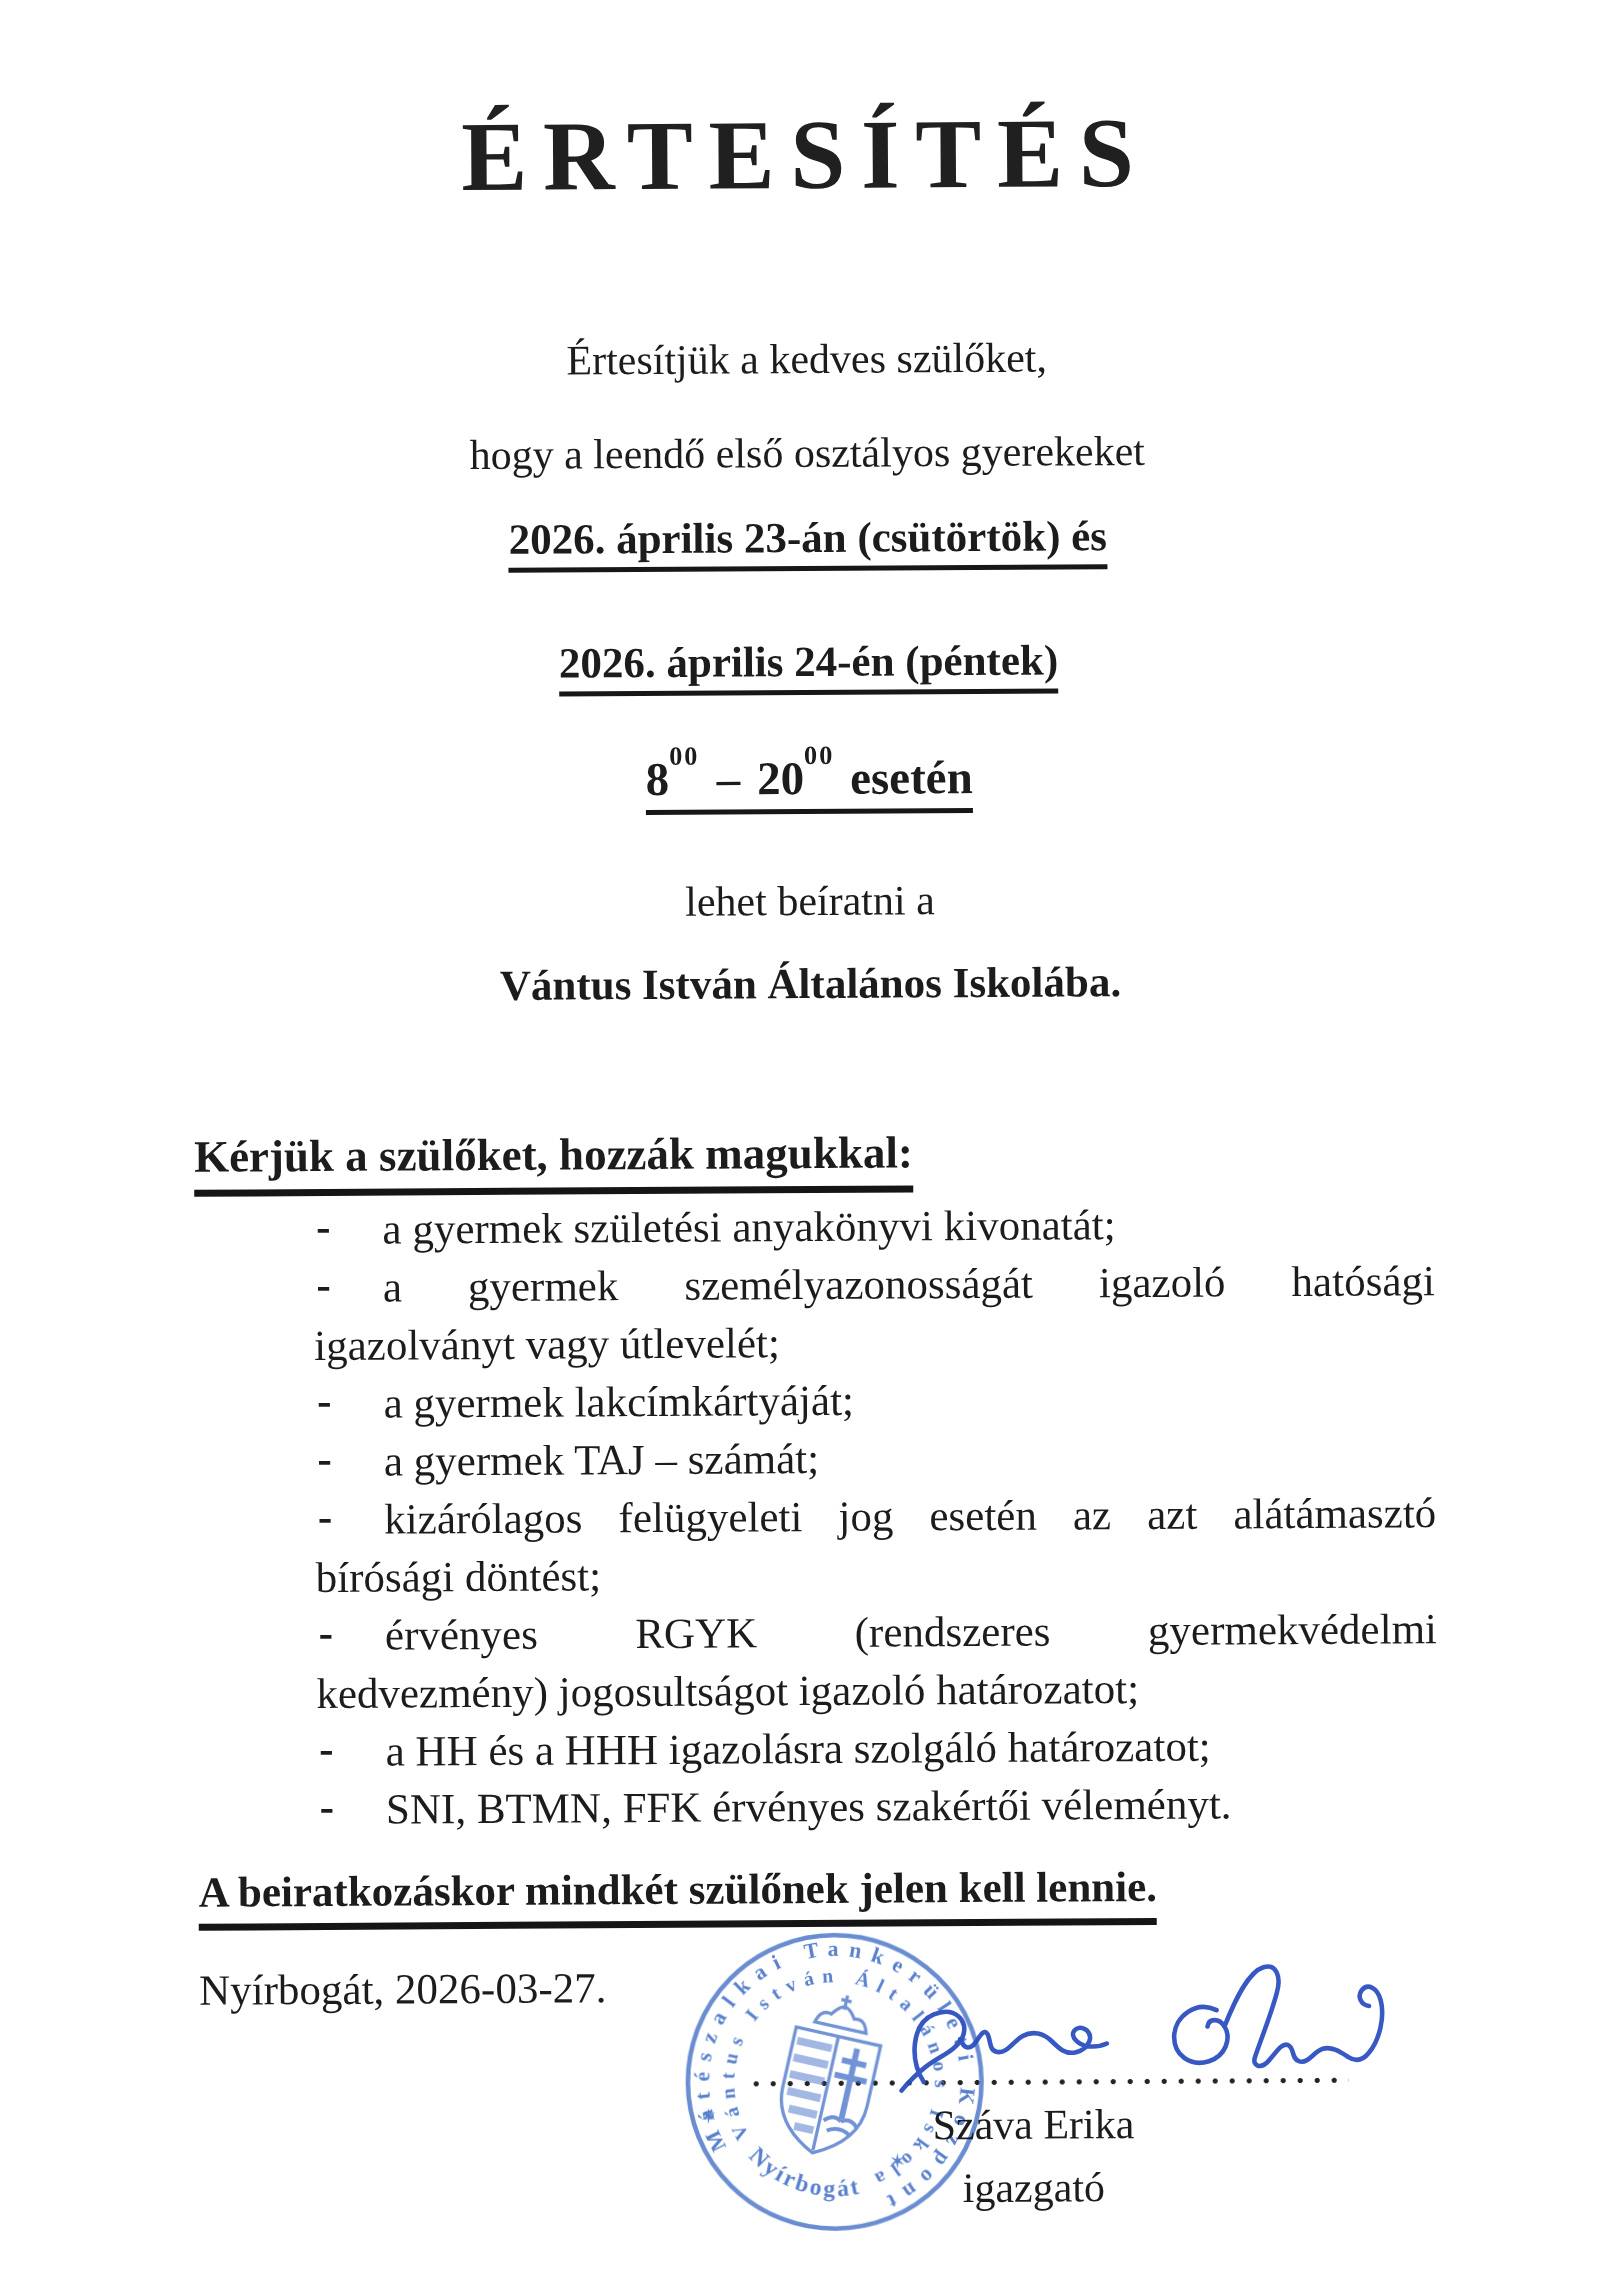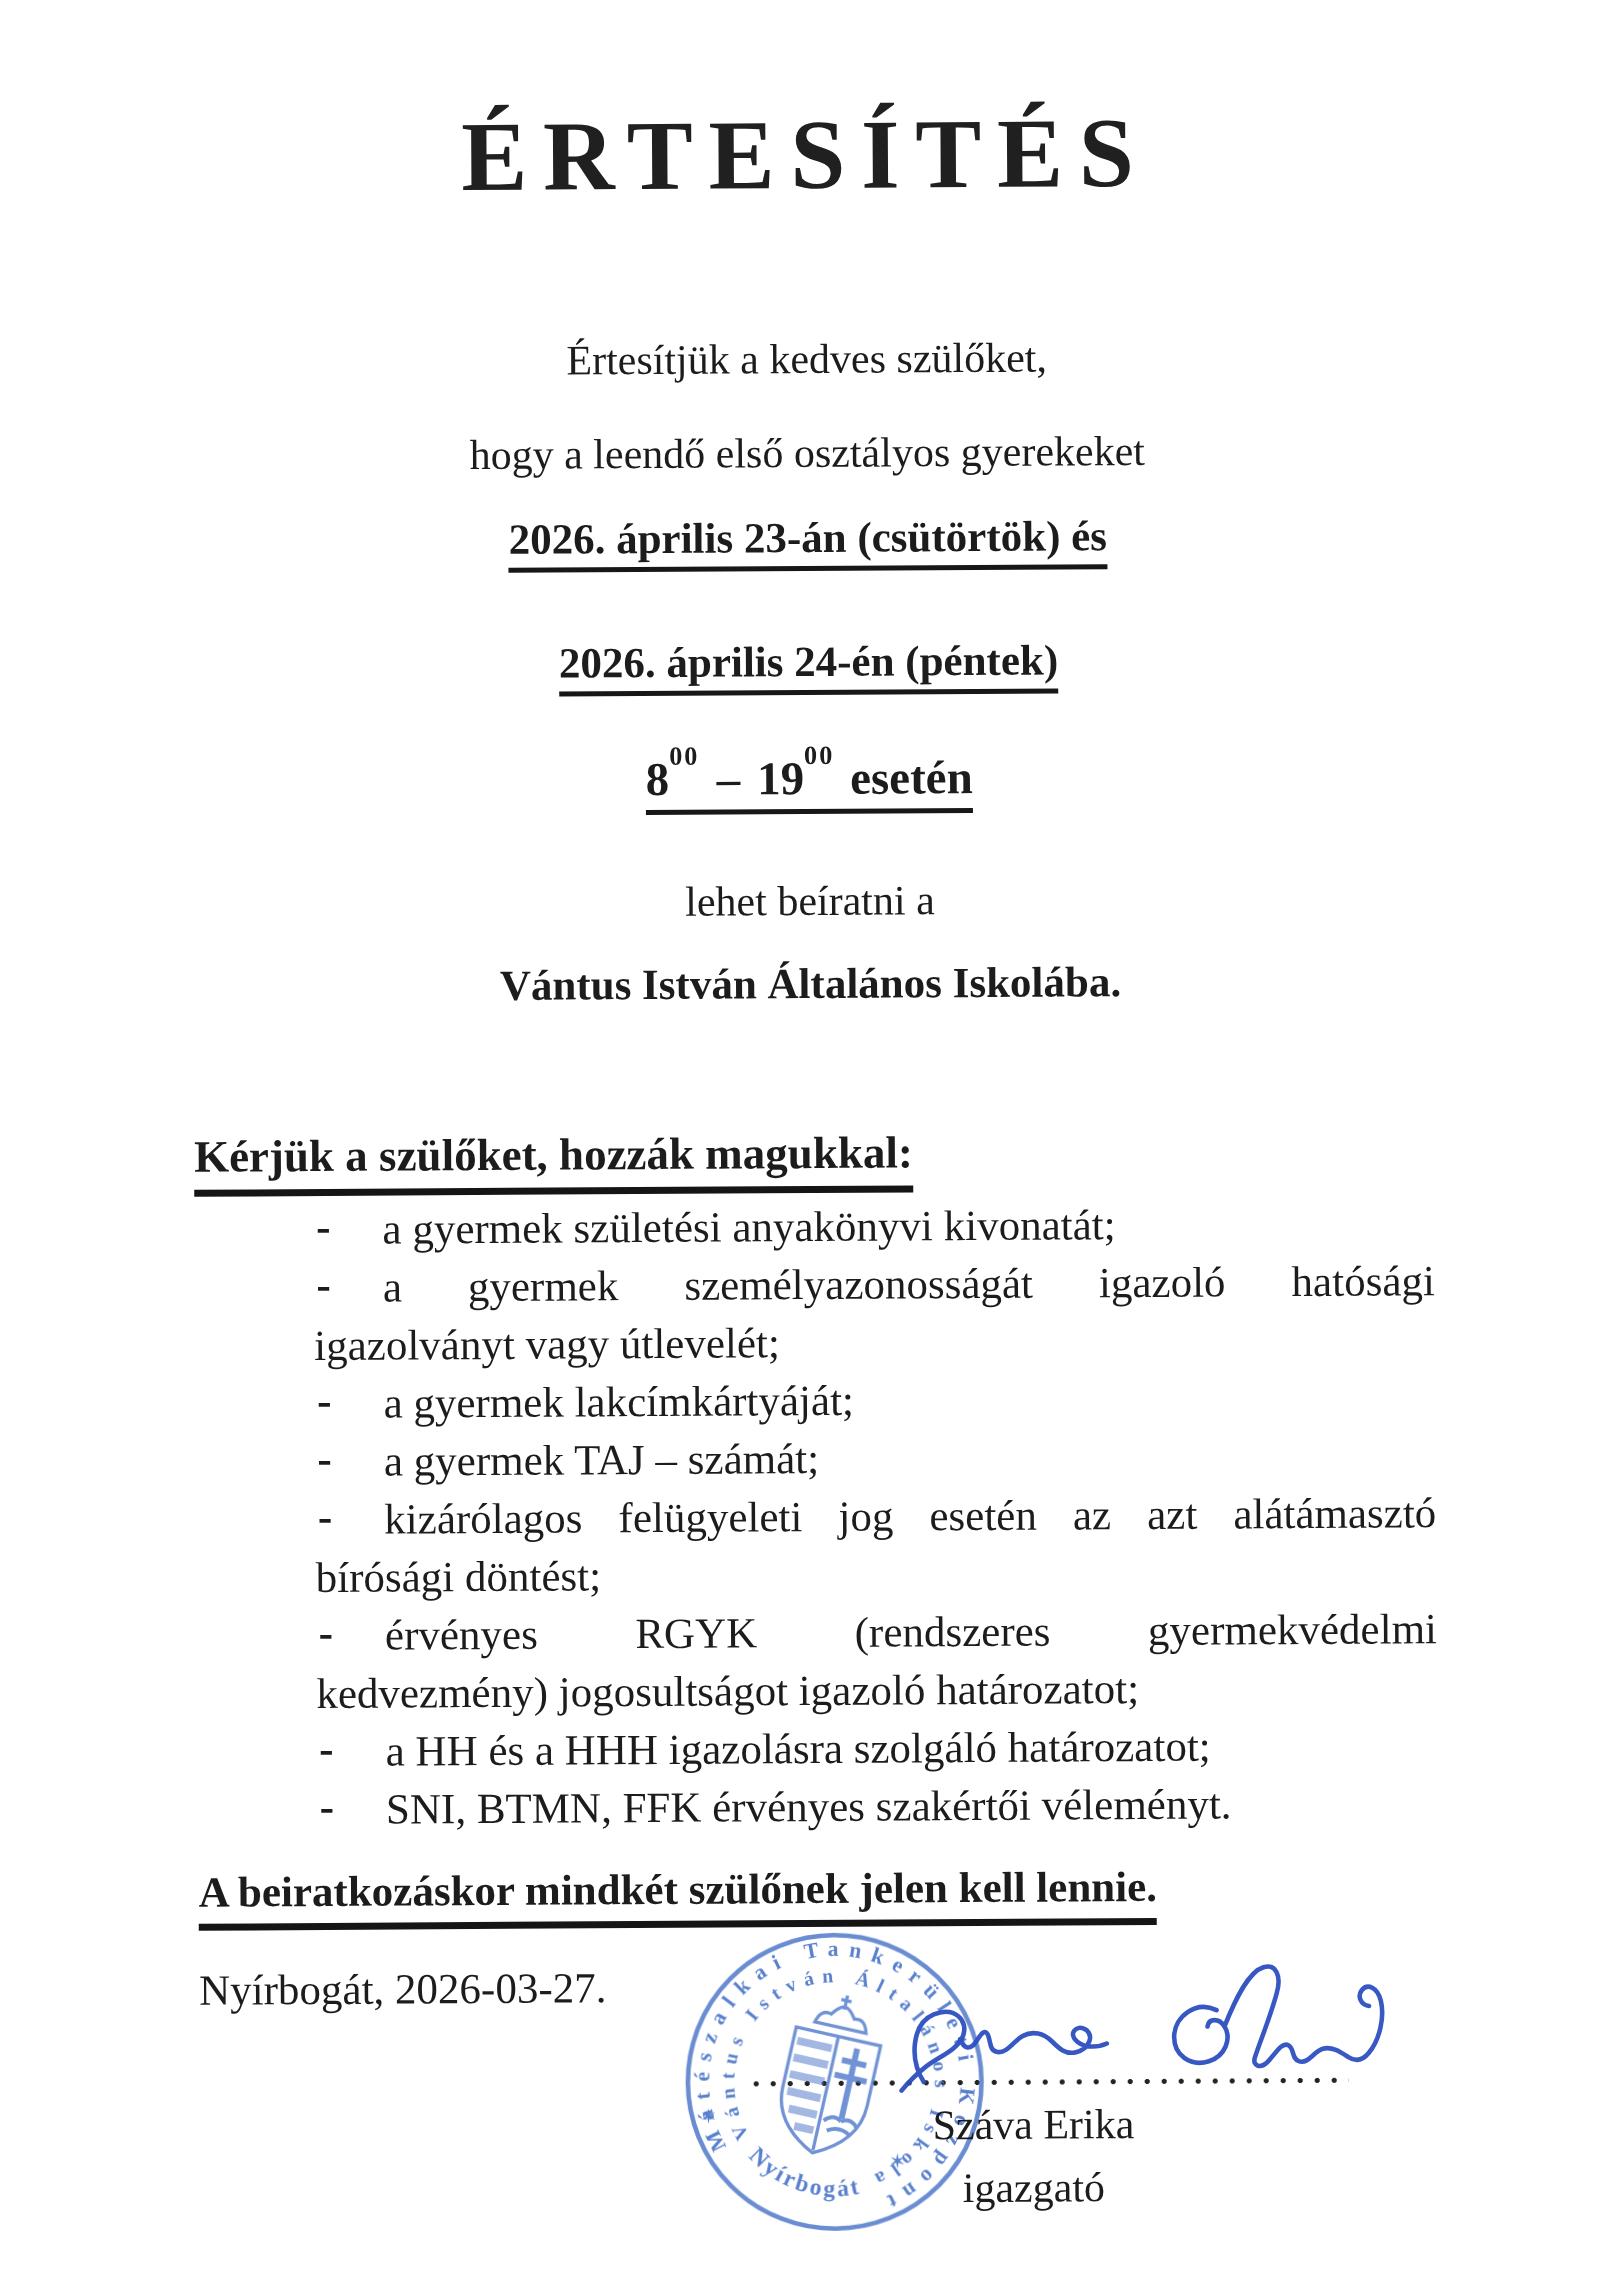--- a/index.html
+++ b/index.html
@@ -65,21 +65,21 @@
 
   <div class="abs center date1">
     <span class="u bold">2026. április 23-án (csütörtök) és</span>
   </div>
 
   <div class="abs center date2">
     <span class="u bold">2026. április 24-én (péntek)</span>
   </div>
 
   <div class="abs center timeline">
-    <span class="u bold"><span>8</span><sup>00</sup><span class="sep">–</span><span>19</span><sup>00</sup><span class="sfx">esetén</span></span>
+    <span class="u bold"><span>8</span><sup>00</sup><span class="sep">–</span><span>20</span><sup>00</sup><span class="sfx">esetén</span></span>
   </div>
 
   <div class="abs center body64 lehet">lehet beíratni a</div>
   <div class="abs center school bold">Vántus István Általános Iskolába.</div>
 
   <div class="abs heading">
     <span class="u2">Kérjük a szülőket, hozzák magukkal:</span>
   </div>
 
   <div class="abs list">

